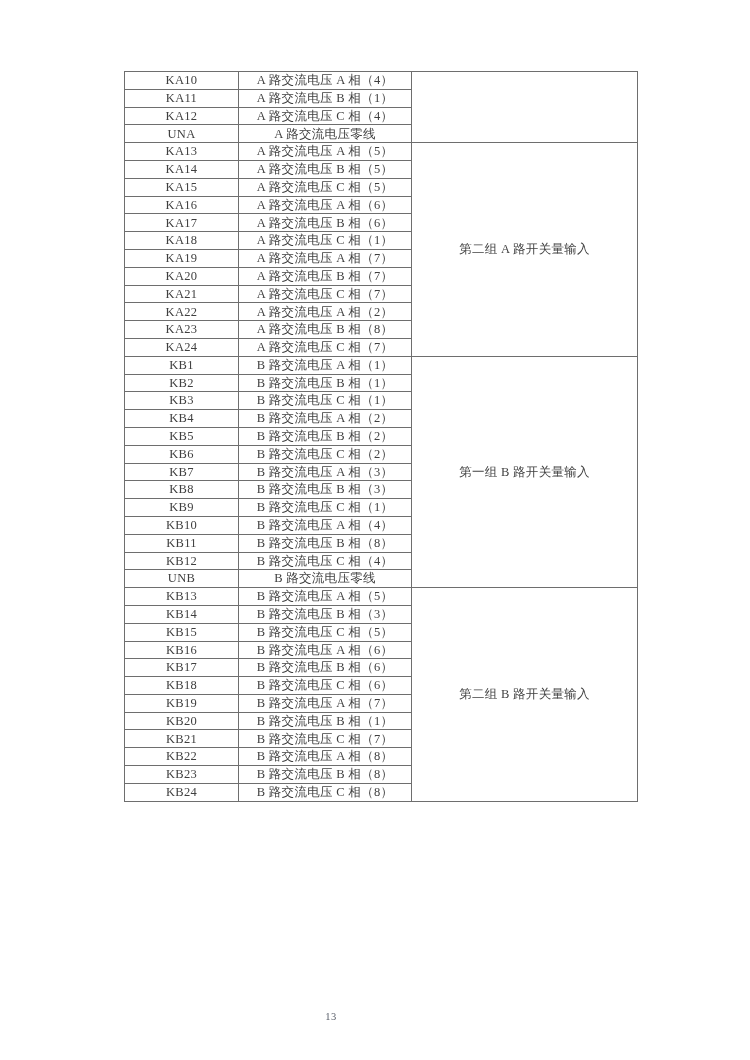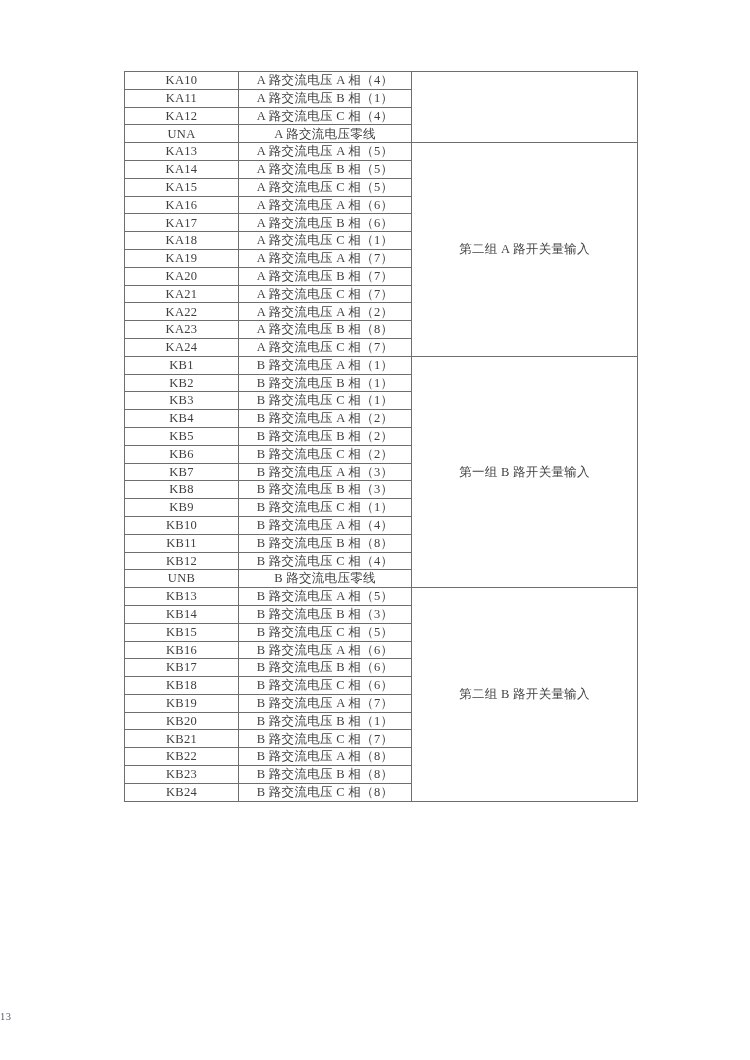--- a/index.html
+++ b/index.html
@@ -48,21 +48,21 @@
   }
   td.col-group {
     font-size: 12.5px;
     font-family: Liberation Serif, serif;
   }
   .page-number {
     position: absolute;
     left: 0;
     top: 1011px;
     width: 662px;
-    text-align: left;
+    text-align: center;
     font-size: 10.5px;
     color: #585d68;
     letter-spacing: 0.5px;
   }
 </style>
 </head>
 <body>
 
 <div class="page">
 

